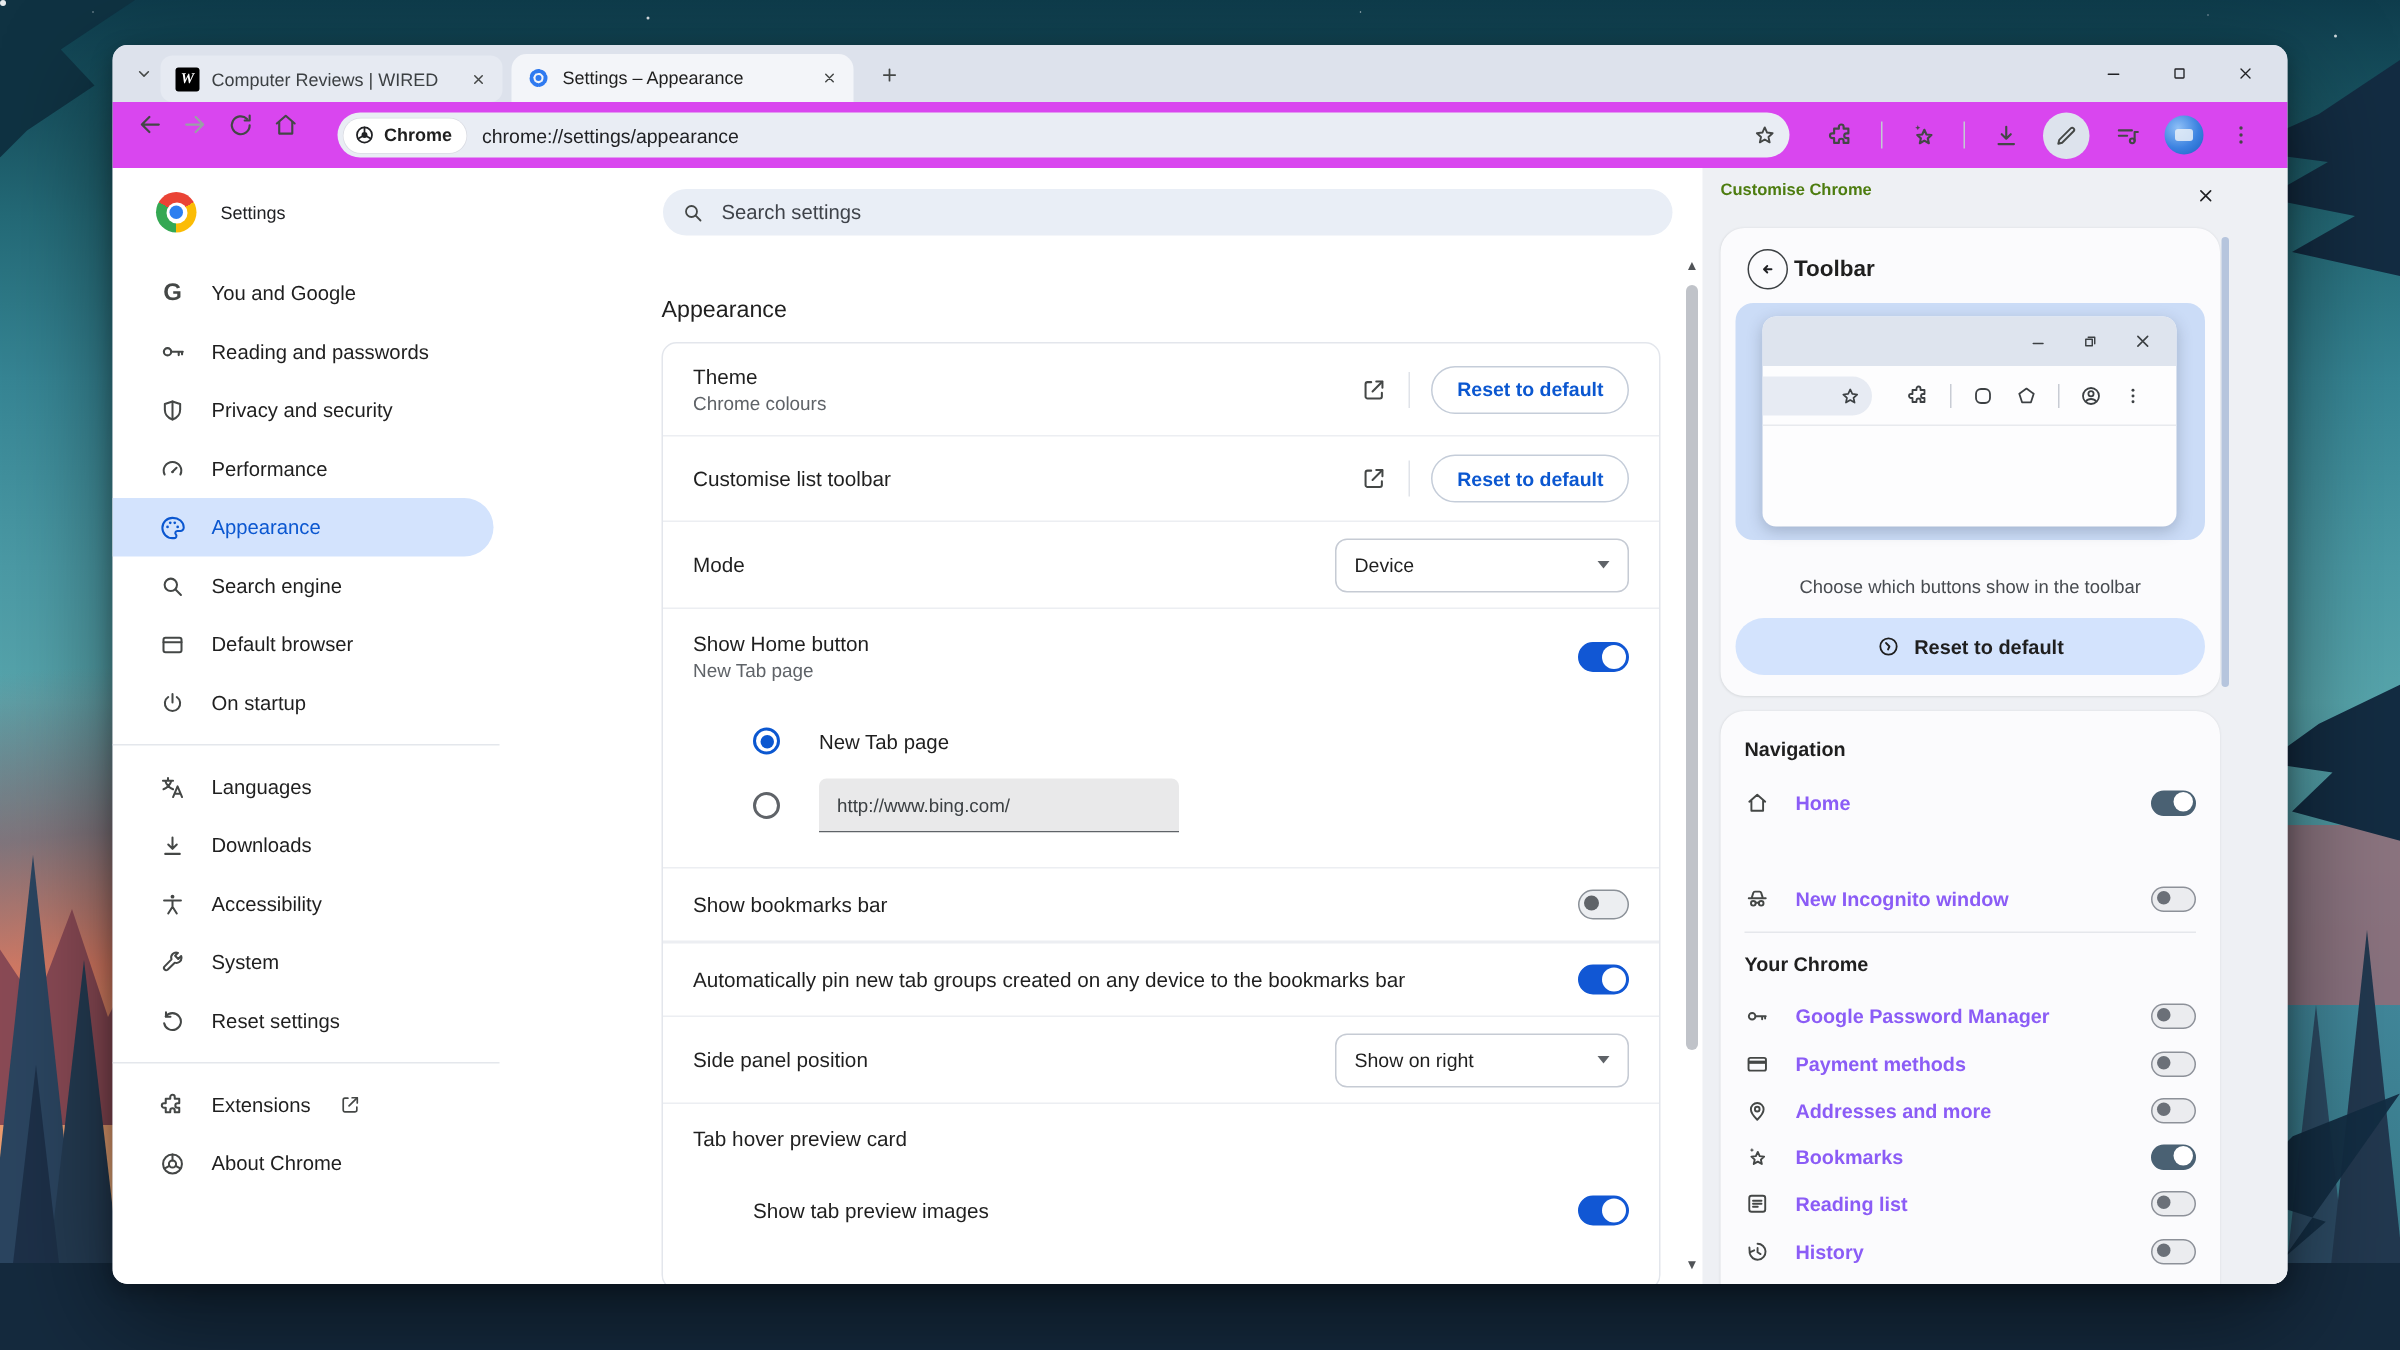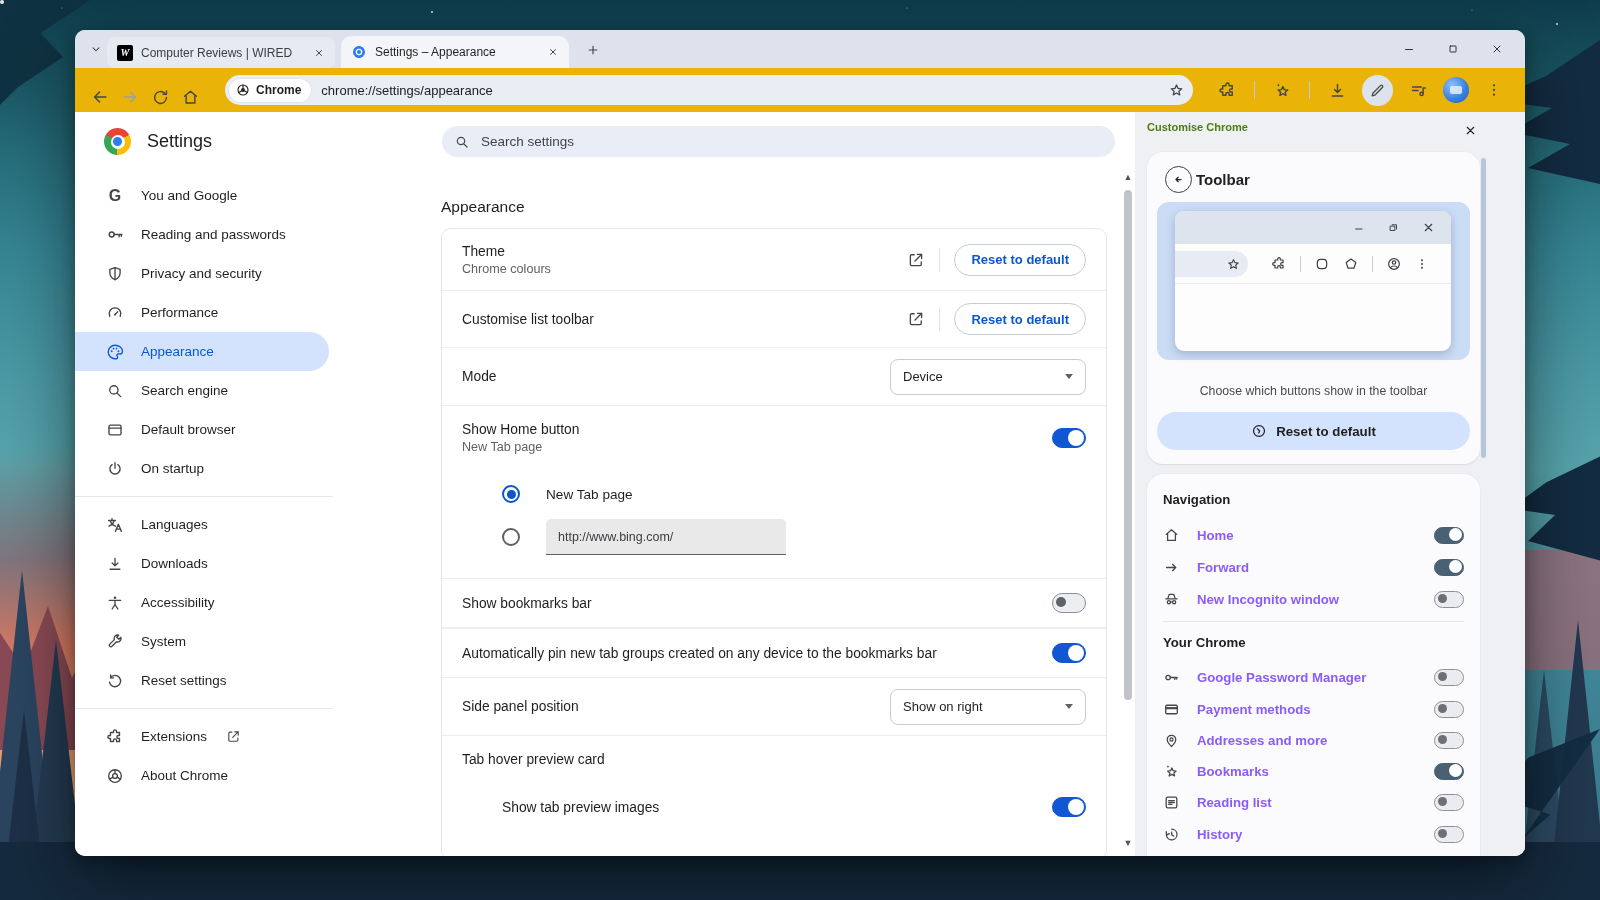--- a/index.html
+++ b/index.html
@@ -44,21 +44,21 @@
   .tab1{left:32px;width:228px;background:#e6eaf2;border-radius:8px;}
   .tab2{left:266px;width:228px;top:6px;height:32px;background:#f3f5f9;border-radius:10px 10px 0 0;}
   .tab2 .title{color:#1f1f1f;}
   .favicon-wired{width:16px;height:16px;background:#000;color:#fff;border-radius:2px;flex:none;
     font:italic 700 10px "Liberation Serif",serif;display:flex;align-items:center;justify-content:center;}
   .newtab{position:absolute;left:506px;top:8px;width:24px;height:24px;display:flex;align-items:center;justify-content:center;}
   .wctrls{position:absolute;right:6px;top:0;height:38px;display:flex;}
   .wctrl{width:44px;height:38px;display:flex;align-items:center;justify-content:center;}
 
   
-  .toolbar{position:absolute;left:0;top:38px;width:100%;height:44px;background:#eab308;display:flex;align-items:flex-end;}
+  .toolbar{position:absolute;left:0;top:38px;width:100%;height:44px;background:#d946ef;display:flex;align-items:flex-start;}
   .tbtn{width:30px;height:30px;display:flex;align-items:center;justify-content:center;border-radius:50%;flex:none;}
   .tbtn.dis svg{stroke:#9aa0a6;}
   .omni{position:absolute;left:150px;top:7px;width:968px;height:30px;border-radius:15px;background:#e9edf4;
     display:flex;align-items:center;padding:0 8px 0 4px;}
   .chip{height:23px;border-radius:12px;background:#fff;box-shadow:0 0 0 .5px #dadce3;display:flex;align-items:center;gap:6px;padding:0 10px 0 7px;flex:none;}
   .chip .clabel{font-size:12px;font-weight:700;color:#1f1f1f;}
   .omni .url{font-size:13px;color:#202124;margin-left:10px;flex:1;}
   .omni .star{margin-left:auto;}
   .tsep{width:1px;height:18px;background:#c4c9d2;margin:0 2px;flex:none;}
   .tright{position:absolute;right:16px;top:0;height:44px;display:flex;align-items:center;gap:10px;}
@@ -68,21 +68,21 @@
 
   
   .content{position:absolute;left:0;top:82px;width:100%;height:744px;background:#fff;}
 
   
   .sidebar{position:absolute;left:0;top:0;width:292px;height:100%;}
   .brand{position:absolute;left:29px;top:16px;display:flex;align-items:center;gap:16px;}
   .clogo{width:27px;height:27px;border-radius:50%;background:conic-gradient(from 60deg,#fbbc05 0 120deg,#34a853 120deg 240deg,#ea4335 240deg 360deg);position:relative;}
   .clogo::before{content:"";position:absolute;inset:6.5px;border-radius:50%;background:#fff;}
   .clogo::after{content:"";position:absolute;inset:9px;border-radius:50%;background:#2d7ff0;}
-  .brand .btitle{font-size:18px;color:#202124;}
+  .brand .btitle{font-size:12px;color:#202124;}
   .snav{position:absolute;left:0;top:64px;width:292px;}
   .side-item{height:39px;display:flex;align-items:center;gap:16px;padding-left:30px;width:254px;border-radius:0 20px 20px 0;cursor:pointer;}
   .side-item .slabel{font-size:13.5px;color:#1f1f1f;font-weight:500;}
   .side-item.on{background:#d3e3fd;}
   .side-item.on .slabel{color:#0b57d0;}
   .side-item.on svg{stroke:#0b57d0;}
   .side-item .sic{width:20px;display:flex;justify-content:center;}
   .gmono{font-size:16px;font-weight:700;color:#444746;line-height:1;}
   .sdiv{height:1px;background:#e4e7ec;margin:8px 0;width:258px;}
   .extlink-s svg{stroke:#444746;}
@@ -706,29 +706,20 @@
         <div class="psec" style="top:18px">Navigation</div>
         <div class="prow" style="top:45px">
           <span class="pic ic">
               <svg width="17" height="17" viewBox="0 0 24 24">
                 <path d="M4.5 10.5l7.5-6.5 7.5 6.5M6.5 9.5V19h11V9.5"></path>
               </svg>
             </span>
           <span class="plabel">Home</span>
           <div class="ptg on"></div>
         </div>
-        <div class="prow" style="top:77px">
-          <span class="pic ic">
-              <svg width="17" height="17" viewBox="0 0 24 24">
-                <path d="M5 12h13M13.5 7.5L18 12l-4.5 4.5"></path>
-              </svg>
-            </span>
-          <span class="plabel">Forward</span>
-          <div class="ptg on"></div>
-        </div>
         <div class="prow" style="top:109px">
           <span class="pic ic">
               <svg width="17" height="17" viewBox="0 0 24 24">
                 <path d="M4 11h16M7 10l1.3-4a1.6 1.6 0 0 1 1.5-1.2h4.4a1.6 1.6 0 0 1 1.5 1.2L17 10"></path>
                 <circle cx="8.3" cy="15.8" r="2.2"></circle>
                 <circle cx="15.7" cy="15.8" r="2.2"></circle>
                 <path d="M10.5 15.3h3"></path>
               </svg>
             </span>
           <span class="plabel">New Incognito window</span>

